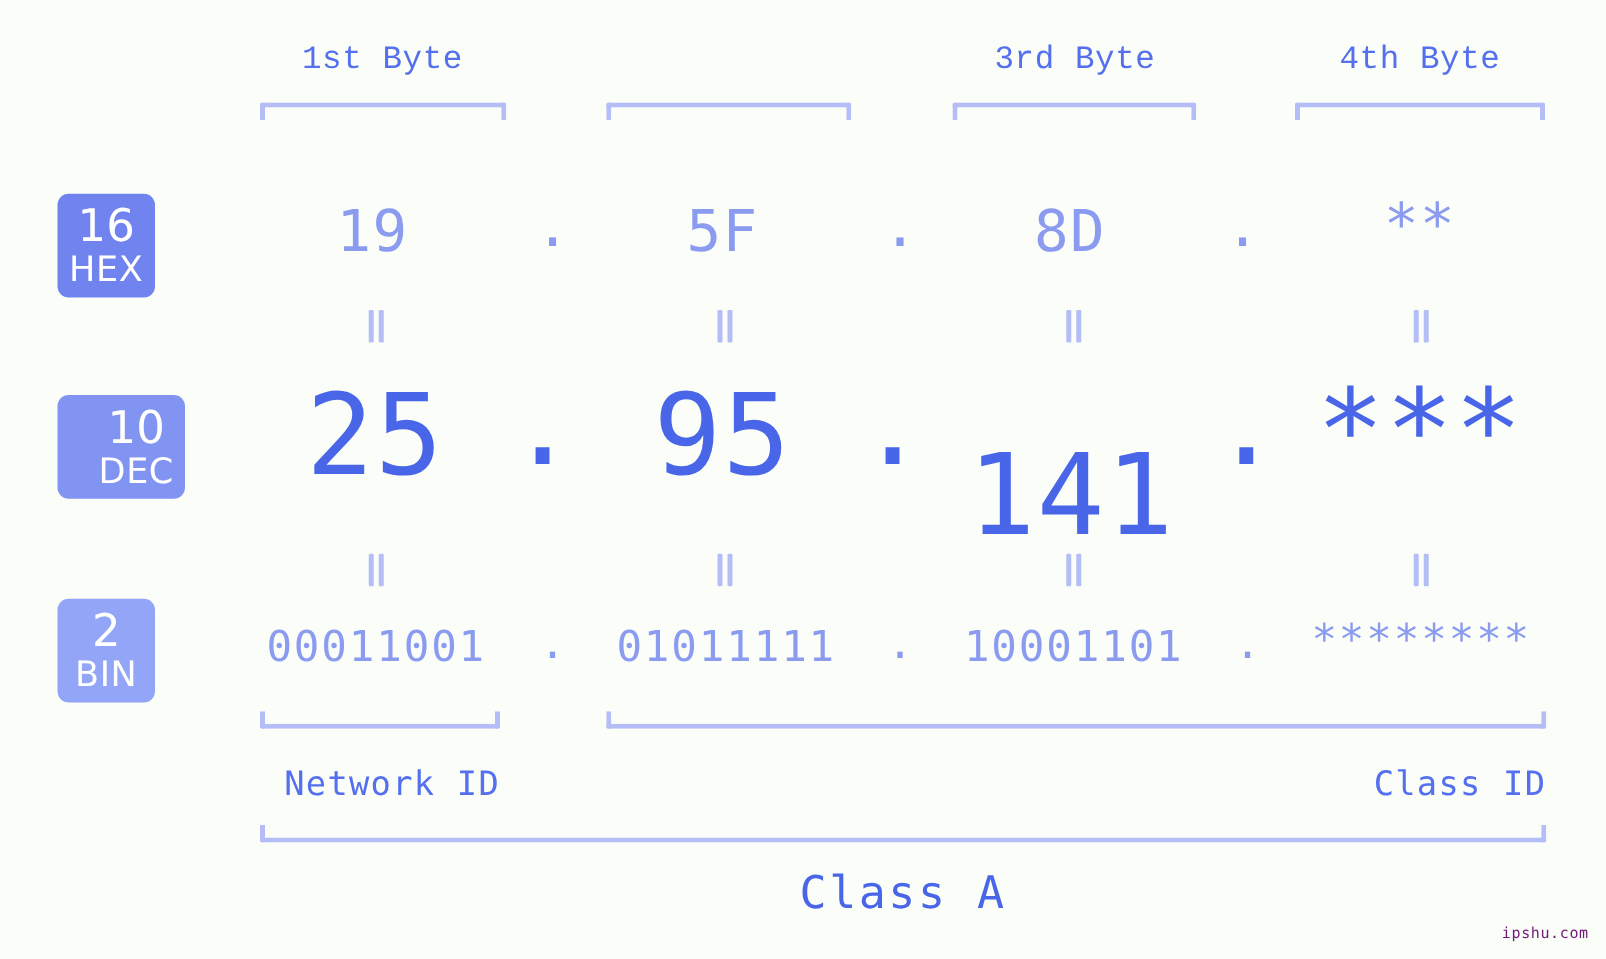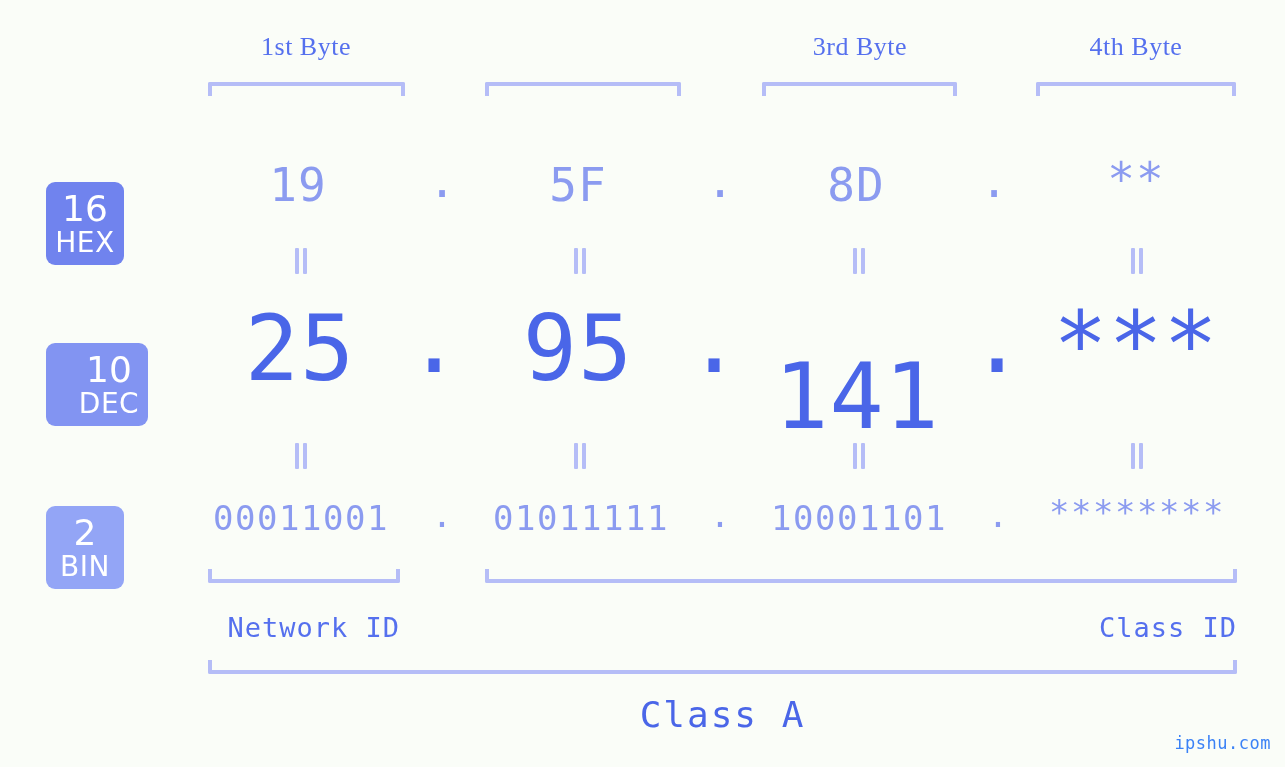--- a/index.html
+++ b/index.html
@@ -19,21 +19,21 @@
     position: relative;
     width: 1285px;
     height: 767px;
   }
 
   
   .byte-header {
     position: absolute;
     top: 32px;
     text-align: center;
-    font-family: Liberation Serif, serif;
+    font-family: Liberation Mono, monospace;
     font-size: 26px;
     color: #5570ee;
     letter-spacing: 0.5px;
     white-space: nowrap;
   }
 
   
   .bracket-down {
     position: absolute;
     border-top: 4px solid #b5bdf7;
@@ -59,21 +59,20 @@
     left: 46px;
     width: 78px;
     height: 83px;
     border-radius: 9px;
     color: #ffffff;
     display: flex;
     flex-direction: column;
     align-items: center;
     justify-content: center;
     line-height: 1;
-    margin-top: 27px;
   }
   .base-badge .num {
     font-size: 36px;
     font-family: "DejaVu Sans", sans-serif;
     font-weight: 400;
     margin-bottom: 2px;
   }
   .base-badge .name {
     font-size: 28px;
     font-family: "DejaVu Sans", sans-serif;
@@ -152,22 +151,22 @@
     color: #4a66e8;
     letter-spacing: 2px;
   }
 
   
   .watermark {
     position: absolute;
     right: 14px;
     bottom: 14px;
     font-family: "DejaVu Sans Mono", monospace;
-    font-size: 17px;
-    color: #3b82f6;
+    font-size: 12px;
+    color: #701a75;
     letter-spacing: 0.5px;
   }
 </style>
 </head>
 <body>
 
 <div class="stage">
 
   <div class="byte-header" style="left:208px; width:196px;">1st Byte</div>
   <div class="byte-header" style="left:762px; width:196px;">3rd Byte</div>

